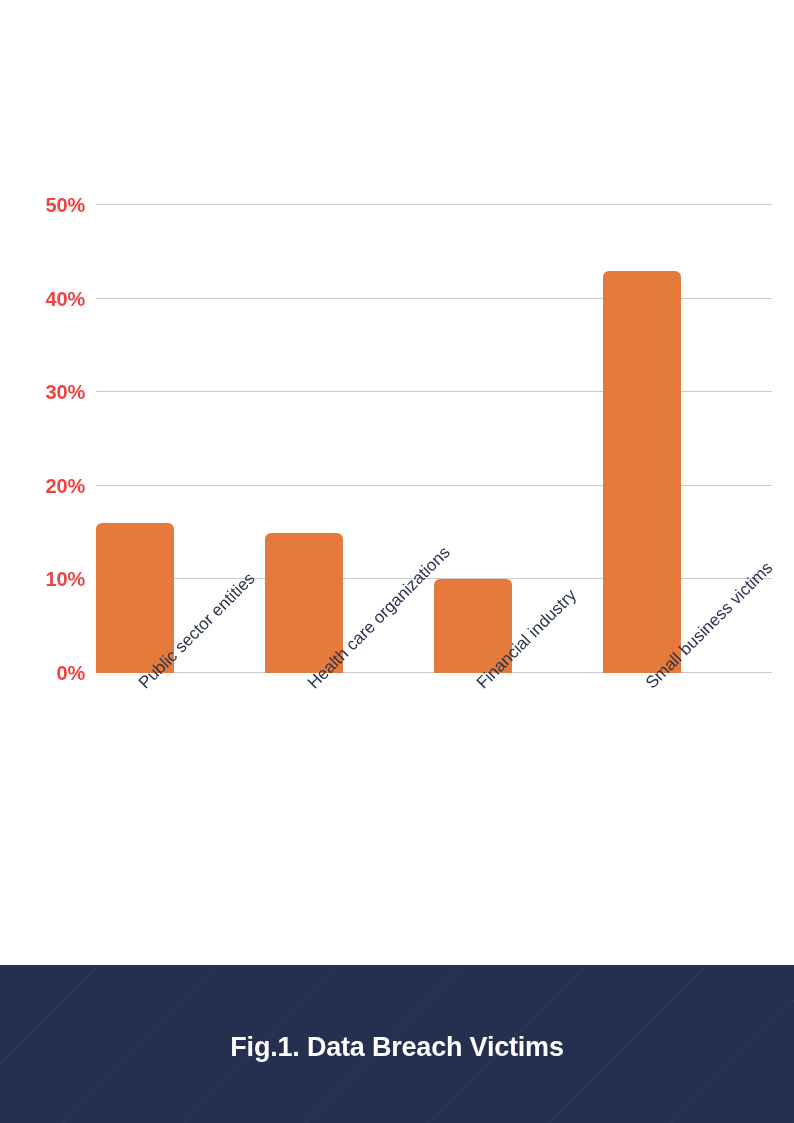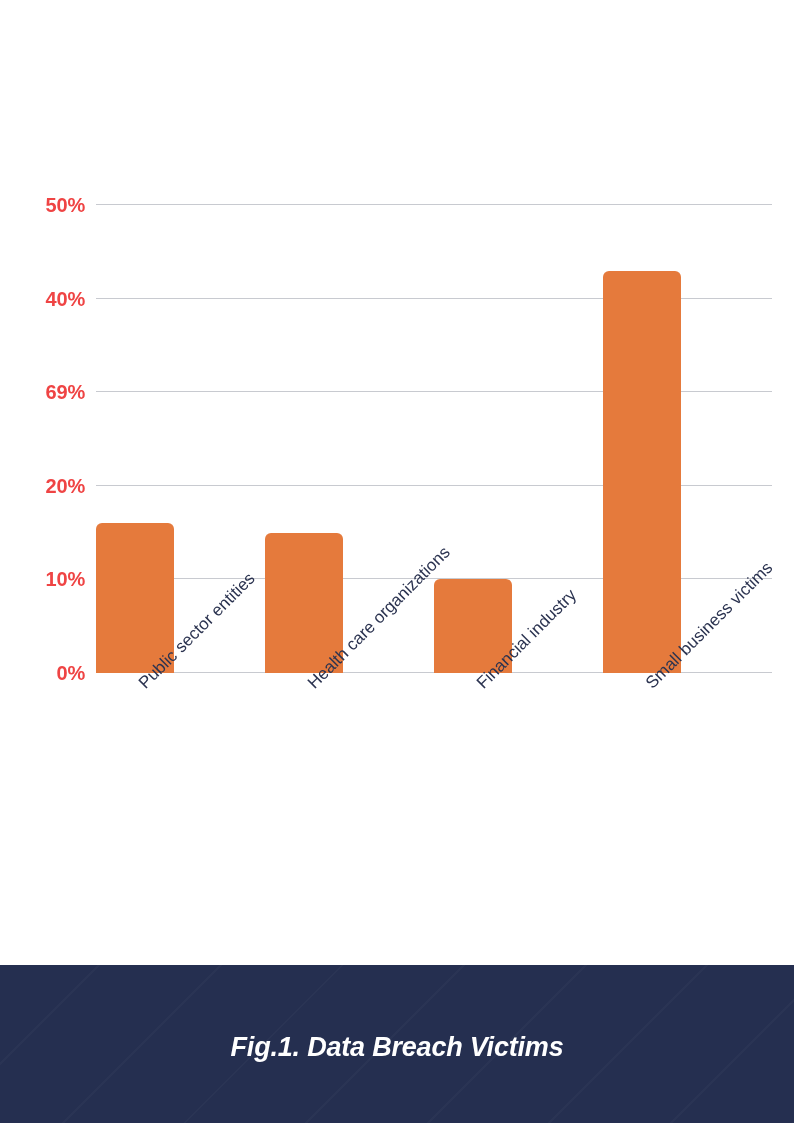--- a/index.html
+++ b/index.html
@@ -120,41 +120,40 @@
     box-sizing: border-box;
     padding-top: 6px;
   }
   .caption-line {
     color: #ffffff;
     font-size: 27px;
     font-weight: 700;
     line-height: 44px;
     letter-spacing: -0.2px;
     text-align: center;
-    font-style: italic;
   }
 </style>
 </head>
 <body>
 
 <div id="figure">
 
   <div id="chart-area">
 
     <div id="plot">
 
       <div id="gridlines">
           <div class="gridline baseline" style="bottom: 0%;"></div>
           <div class="ytick" style="bottom: 0%; transform: translateY(50%);">0%</div>
           <div class="gridline" style="bottom: 20%;"></div>
           <div class="ytick" style="bottom: 20%; transform: translateY(50%);">10%</div>
           <div class="gridline" style="bottom: 40%;"></div>
           <div class="ytick" style="bottom: 40%; transform: translateY(50%);">20%</div>
           <div class="gridline" style="bottom: 60%;"></div>
-          <div class="ytick" style="bottom: 60%; transform: translateY(50%);">69%</div>
+          <div class="ytick" style="bottom: 60%; transform: translateY(50%);">30%</div>
           <div class="gridline" style="bottom: 80%;"></div>
           <div class="ytick" style="bottom: 80%; transform: translateY(50%);">40%</div>
           <div class="gridline" style="bottom: 100%;"></div>
           <div class="ytick" style="bottom: 100%; transform: translateY(50%);">50%</div>
         </div>
 
       <div id="bars">
           <div class="bar-slot" style="left: 0%; width: 25%;">
             <div class="bar" title="Public sector entities 16%" style="height: 32%; width: 46.4%; left: 0%; background: rgb(229, 122, 60);"></div>
             <div class="xlabel" style="left: 23.2%; transform: translateX(0px) rotate(-45deg); transform-origin: left top;">Public sector entities</div>

